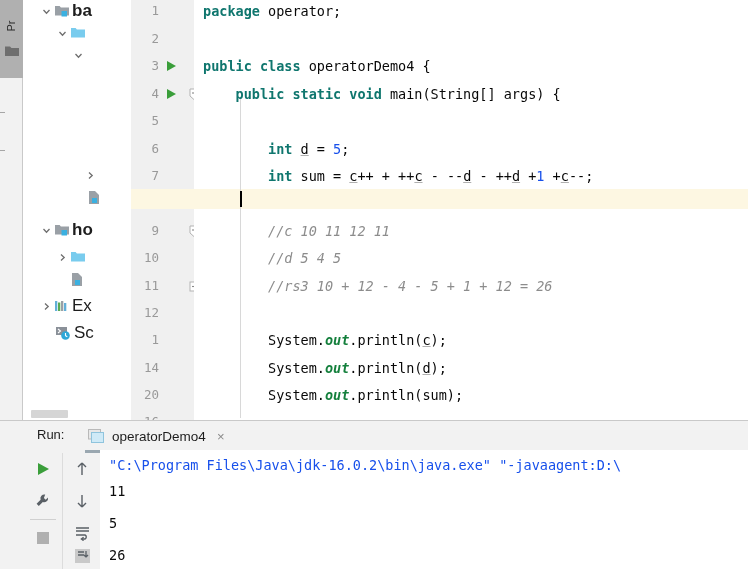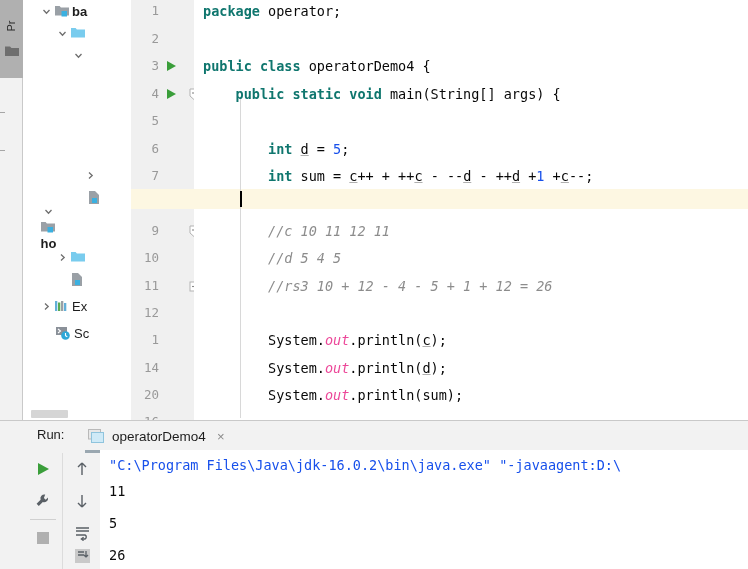--- a/index.html
+++ b/index.html
@@ -64,21 +64,21 @@
     background: #ffffff;
     overflow: hidden;
   }
   .tree-row {
     position: absolute;
     left: 0;
     height: 22px;
     display: flex;
     align-items: center;
     white-space: nowrap;
-    font-size: 13px;
+    font-size: 17px;
     color: #1d1d1d;
   }
   .tree-row.bold { font-weight: bold; }
   .twisty {
     width: 14px; height: 22px;
     display: inline-flex;
     align-items: center; justify-content: center;
     flex: 0 0 14px;
   }
   .twisty svg { display: block; }
@@ -174,21 +174,21 @@
     width: 2px; height: 16px;
     background: #000000;
   }
   .indent-guide {
     position: absolute;
     width: 1px;
     background: #d8d8d8;
   }
   .kw { color: #0f766e; font-weight: bold; }
   .num { color: #1750eb; }
-  .field { color: #ec4899; font-style: italic; font-weight: normal; }
+  .field { color: #15803d; font-style: italic; font-weight: bold; }
   .comment { color: #8c8c8c; font-style: italic; }
   .var-u { text-decoration: underline; text-decoration-color: #b0b0b0; }
 
   
   .run-window {
     position: absolute;
     left: 0; top: 420px;
     width: 748px; height: 149px;
     background: #f2f2f2;
     border-top: 1px solid #c9c9c9;
@@ -345,21 +345,21 @@
 
     <div class="tree-row" style="top:186px;padding-left:62px;">
       <span class="tree-icon">
         <svg width="16" height="15" viewBox="0 0 16 15">
           <path d="M3 1h6l4 4v9H3z" fill="#9aa0a6"></path>
           <rect x="6" y="8" width="5" height="5" fill="#3ab0e0"></rect>
         </svg>
       </span>
     </div>
 
-    <div class="tree-row bold" style="top:204px;padding-left:16px;flex-direction:column;">
+    <div class="tree-row bold" style="top:219px;padding-left:16px;">
       <span class="twisty">
         <svg width="9" height="9" viewBox="0 0 9 9">
             <path d="M1.5 3 L4.5 6.2 L7.5 3" stroke="#6e6e6e" stroke-width="1.3" fill="none"></path>
           </svg>
       </span>
       <span class="tree-icon">
         <svg width="16" height="14" viewBox="0 0 16 14">
           <path d="M1 2h4.6l1.3 1.5H15v8H1z" fill="#9aa0a6"></path>
           <rect x="7.5" y="7" width="5.5" height="5.5" fill="#3ab0e0"></rect>
         </svg>

